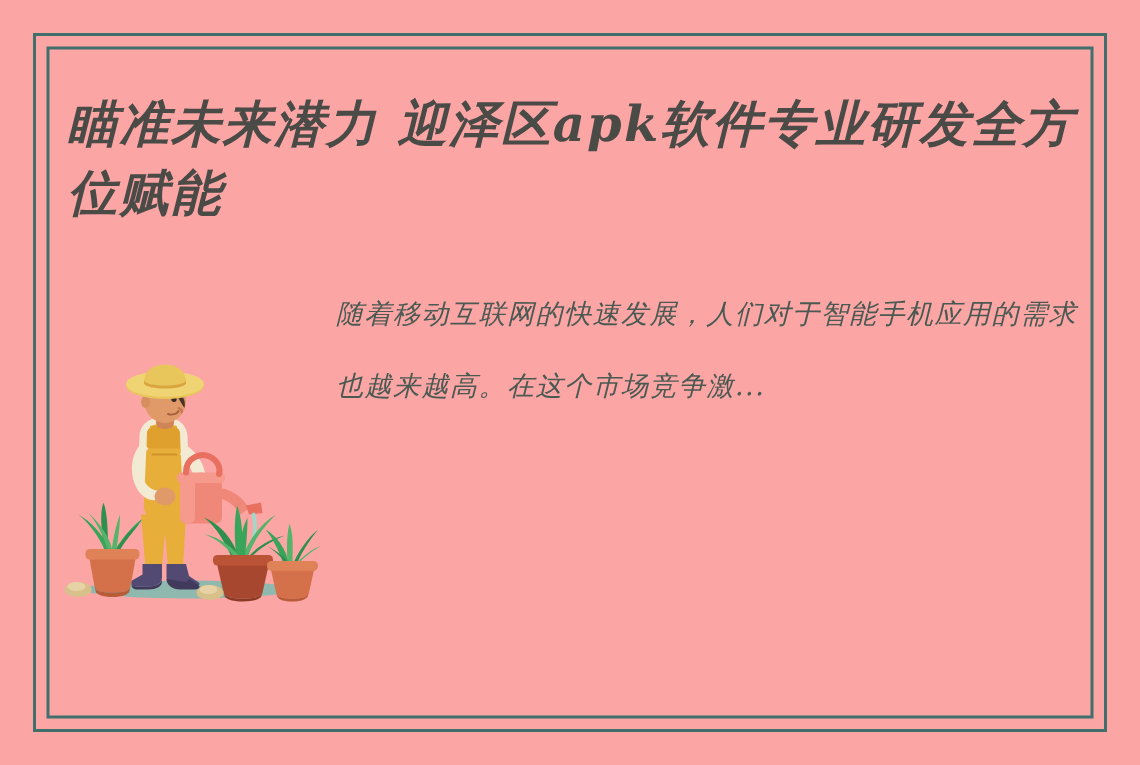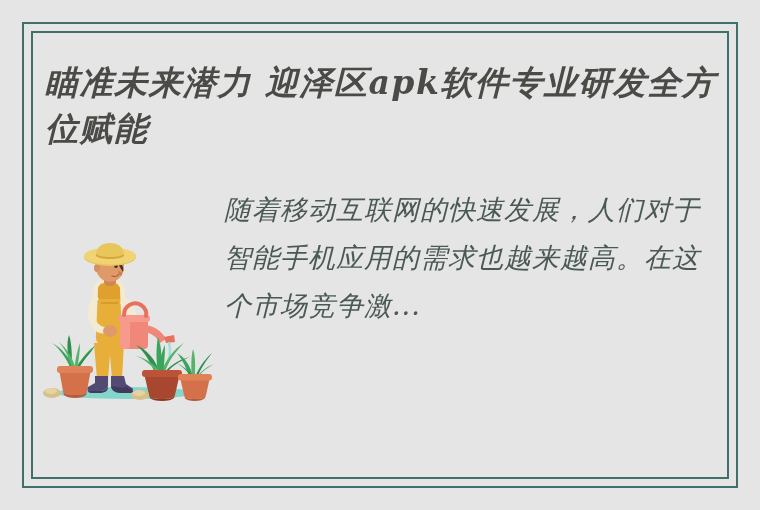--- a/index.html
+++ b/index.html
@@ -10,21 +10,21 @@
     width: 760px;
     height: 510px;
     overflow: hidden;
     font-family: "DejaVu Sans", sans-serif;
   }
 
   .card {
     position: relative;
     width: 760px;
     height: 510px;
-    background: #e5e5e5;
+    background: #fca5a5;
     box-sizing: border-box;
   }
 
   
   .frame-outer {
     position: absolute;
     left: 22px;
     top: 22px;
     right: 22px;
     bottom: 22px;
@@ -61,21 +61,21 @@
   }
 
   
   .summary {
     position: absolute;
     left: 224px;
     top: 186px;
     width: 498px;
     color: #4a5a52;
     font-family: "DejaVu Serif", serif;
-    font-size: 27px;
+    font-size: 18px;
     font-style: italic;
     line-height: 48px;
     letter-spacing: 1px;
     margin: 0;
   }
 
   
   .illustration {
     position: absolute;
     left: 38px;

